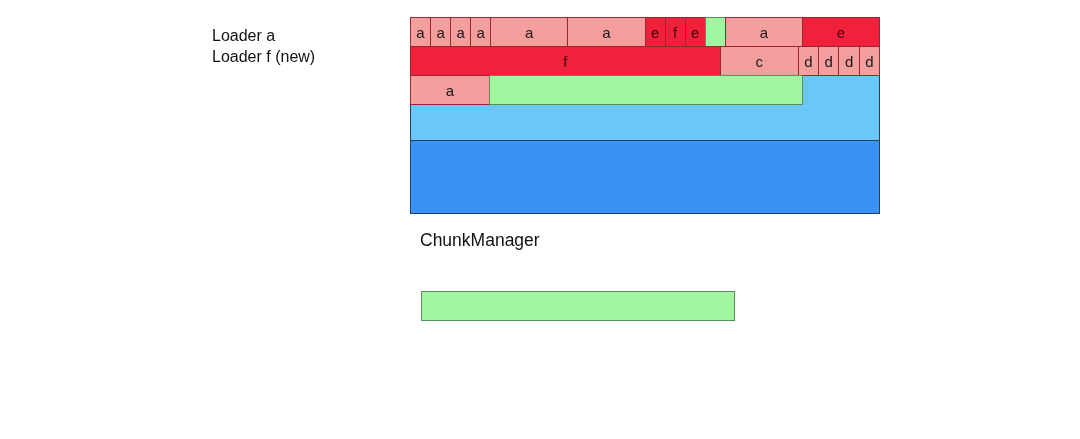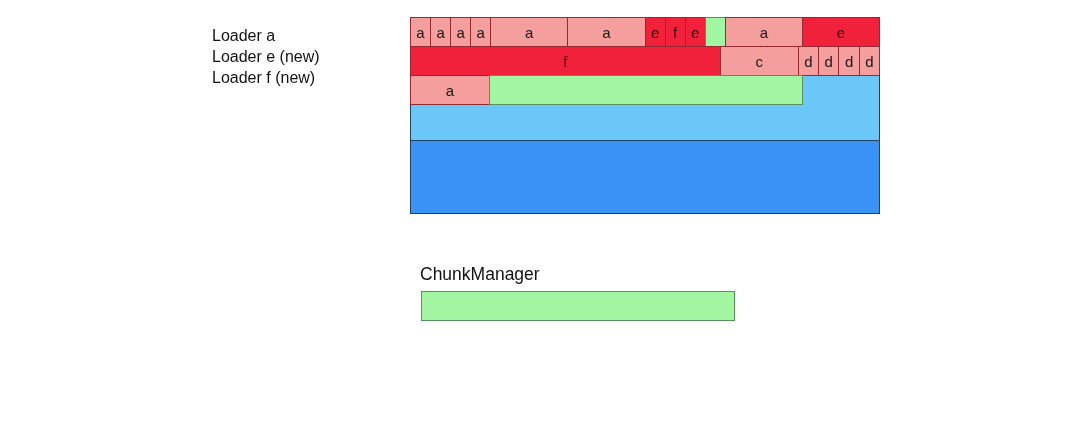--- a/index.html
+++ b/index.html
@@ -32,38 +32,37 @@
     height:66px;background:var(--light_blue);
     border:1px solid var(--border_blue);border-top:none;
   }
   #band-light .t-row{margin-top:0;margin-left:-1px;margin-right:-1px;}
   #band-dark{
     height:74px;background:var(--dark_blue);
     border:1px solid var(--border_blue);
   }
   
   #chunk-title{
-    position:absolute;left:420px;top:264px;
+    position:absolute;left:420px;top:230px;
     font-size:17.5px;color:var(--text_dark);
   }
   .chunk-bar{
     position:absolute;box-sizing:border-box;
     background:var(--green);border:1.5px solid var(--border_green);
   }
   #chunk-bar-large{left:421px;top:291px;width:314px;height:30px;}
   #chunk-bar-small{left:420px;top:389px;width:21px;height:33px;}
 </style>
 </head>
 <body>
 
 <div id="canvas">
 
   <div id="loader-list">
     <div class="loader-line">Loader a</div>
-    <div class="loader-line">Loader e (new)</div>
     <div class="loader-line">Loader f (new)</div>
   </div>
 
   <div id="figure">
     <div class="t-row">
         <div class="blk fill-pink" style="flex: 1 1 0px;">a</div>
         <div class="blk fill-pink" style="flex: 1 1 0px;">a</div>
         <div class="blk fill-pink" style="flex: 1 1 0px;">a</div>
         <div class="blk fill-pink" style="flex: 1 1 0px;">a</div>
         <div class="blk fill-pink" style="flex: 4 1 0px;">a</div>

